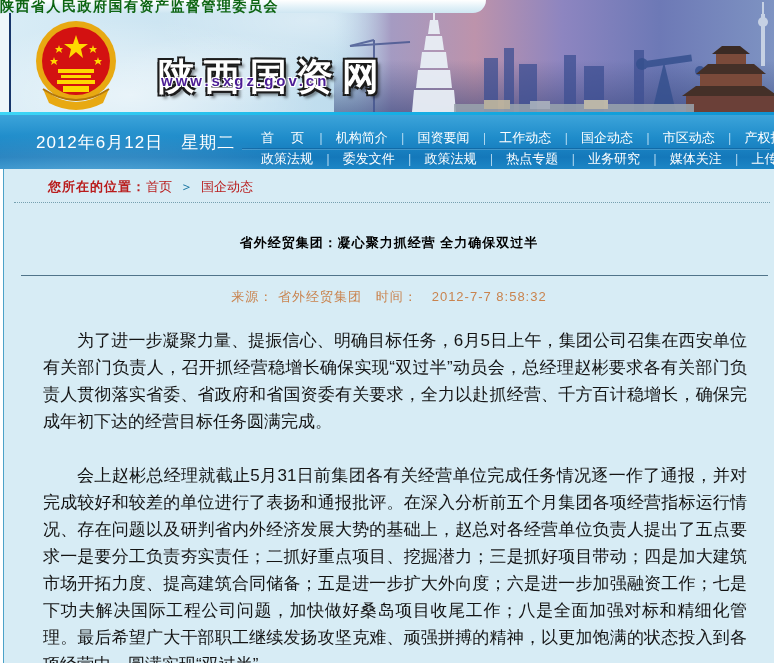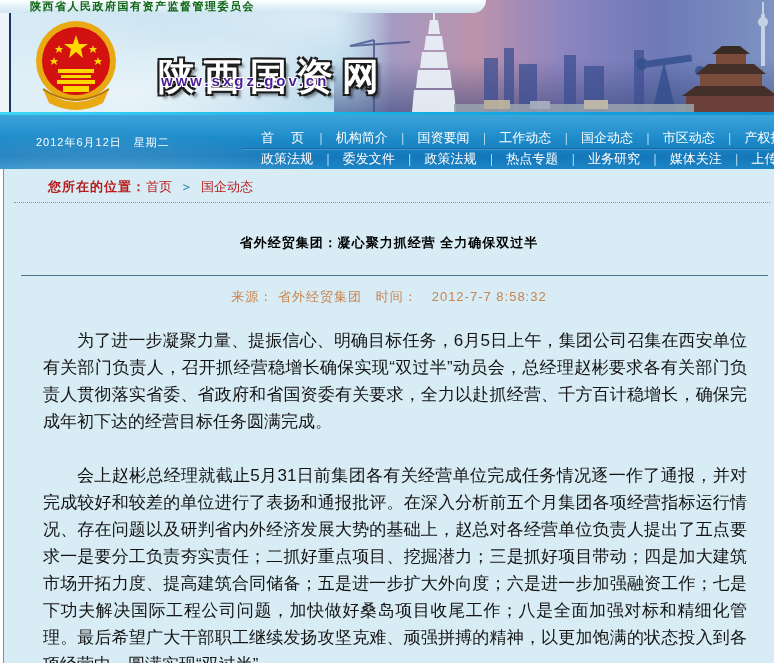--- a/index.html
+++ b/index.html
@@ -17,24 +17,24 @@
     border-left:2px solid #17356a;
     background:
       radial-gradient(ellipse 300px 120px at 120px 95px, rgba(255,255,255,.55), rgba(255,255,255,0) 62%),
       radial-gradient(ellipse 260px 90px at 300px 20px, rgba(255,255,255,.4), rgba(255,255,255,0) 60%),
       radial-gradient(ellipse 200px 60px at 220px 70px, rgba(255,255,255,.3), rgba(255,255,255,0) 60%),
       linear-gradient(100deg,#d8ecf6 0%,#bedced 45%,#a9cfe6 75%,#9cc6e0 100%);
   }
   .header-photo { position:absolute; right:0; top:0; width:440px; height:112px; }
   .topbar {
     position:absolute; left:0; top:0; width:486px; height:13px; z-index:3;
-    display:flex; padding-left:30px;
+    display:flex; 
     background:linear-gradient(180deg,#ffffff 0%,#e2f1f8 55%,#cfe6f2 100%);
     border-bottom-right-radius:14px;
-    color:#0e6513; font-size:11px; font-weight:bold; letter-spacing:1.5px; line-height:13px;
+    color:#0e6513; font-size:14px; font-weight:bold; letter-spacing:1.5px; line-height:13px;
   }
   .emblem { position:absolute; left:33px; top:19px; width:86px; height:92px; z-index:4; }
   .site-name {
     position:absolute; left:158px; top:34px; z-index:4;
     font-size:37px; font-weight:bold; color:#ffffff; letter-spacing:9px; white-space:nowrap;
     text-shadow:-2px -2px 0 #1c1c1c, 2px -2px 0 #1c1c1c, -2px 2px 0 #1c1c1c,
                  2px 2px 0 #1c1c1c, 4px 4px 3px rgba(0,0,0,.45);
     margin-top:18px;
   }
   .site-url {
@@ -47,21 +47,21 @@
   .cyan-line { height:3px; flex:0 0 auto;
     background:linear-gradient(90deg,#3fd6f6 0%,#18b2e6 45%,#0f93d2 100%); }
   .nav {
     position:relative; height:54px; flex:0 0 auto; overflow:hidden;
     background:
       radial-gradient(ellipse 420px 90px at 12% 135%, rgba(255,255,255,.30), rgba(255,255,255,0) 62%),
       linear-gradient(180deg,#3ca4da 0%,#1f8cca 42%,#1478ba 78%,#1c86c6 100%);
   }
   .nav-date {
     position:absolute; left:36px; top:50%; transform:translateY(-50%);
-    color:#ffffff; font-size:11px; letter-spacing:1px; white-space:nowrap;
+    color:#ffffff; font-size:17px; letter-spacing:1px; white-space:nowrap;
   }
   .menu { position:absolute; right:4px; top:13px; bottom:0; width:528px; display:flex; flex-direction:column; }
   .menu-row { flex:1; display:flex; align-items:center; padding-left:10px; }
   .menu-row.first { border-bottom:1px solid rgba(8,70,125,.38); box-shadow:0 1px 0 rgba(255,255,255,.18); }
   .nav-item { color:#ffffff; font-size:13px; margin:0 9px; white-space:nowrap; cursor:pointer; }
   .nav-item.home { letter-spacing:2px; }
   .nav-sep { color:#d8effc; font-size:12px; }
 
   
   .lower { flex:1 1 auto; background:#d7ecf5; border-left:1px solid #4ba2c8; margin-left:3px; overflow:hidden; }

